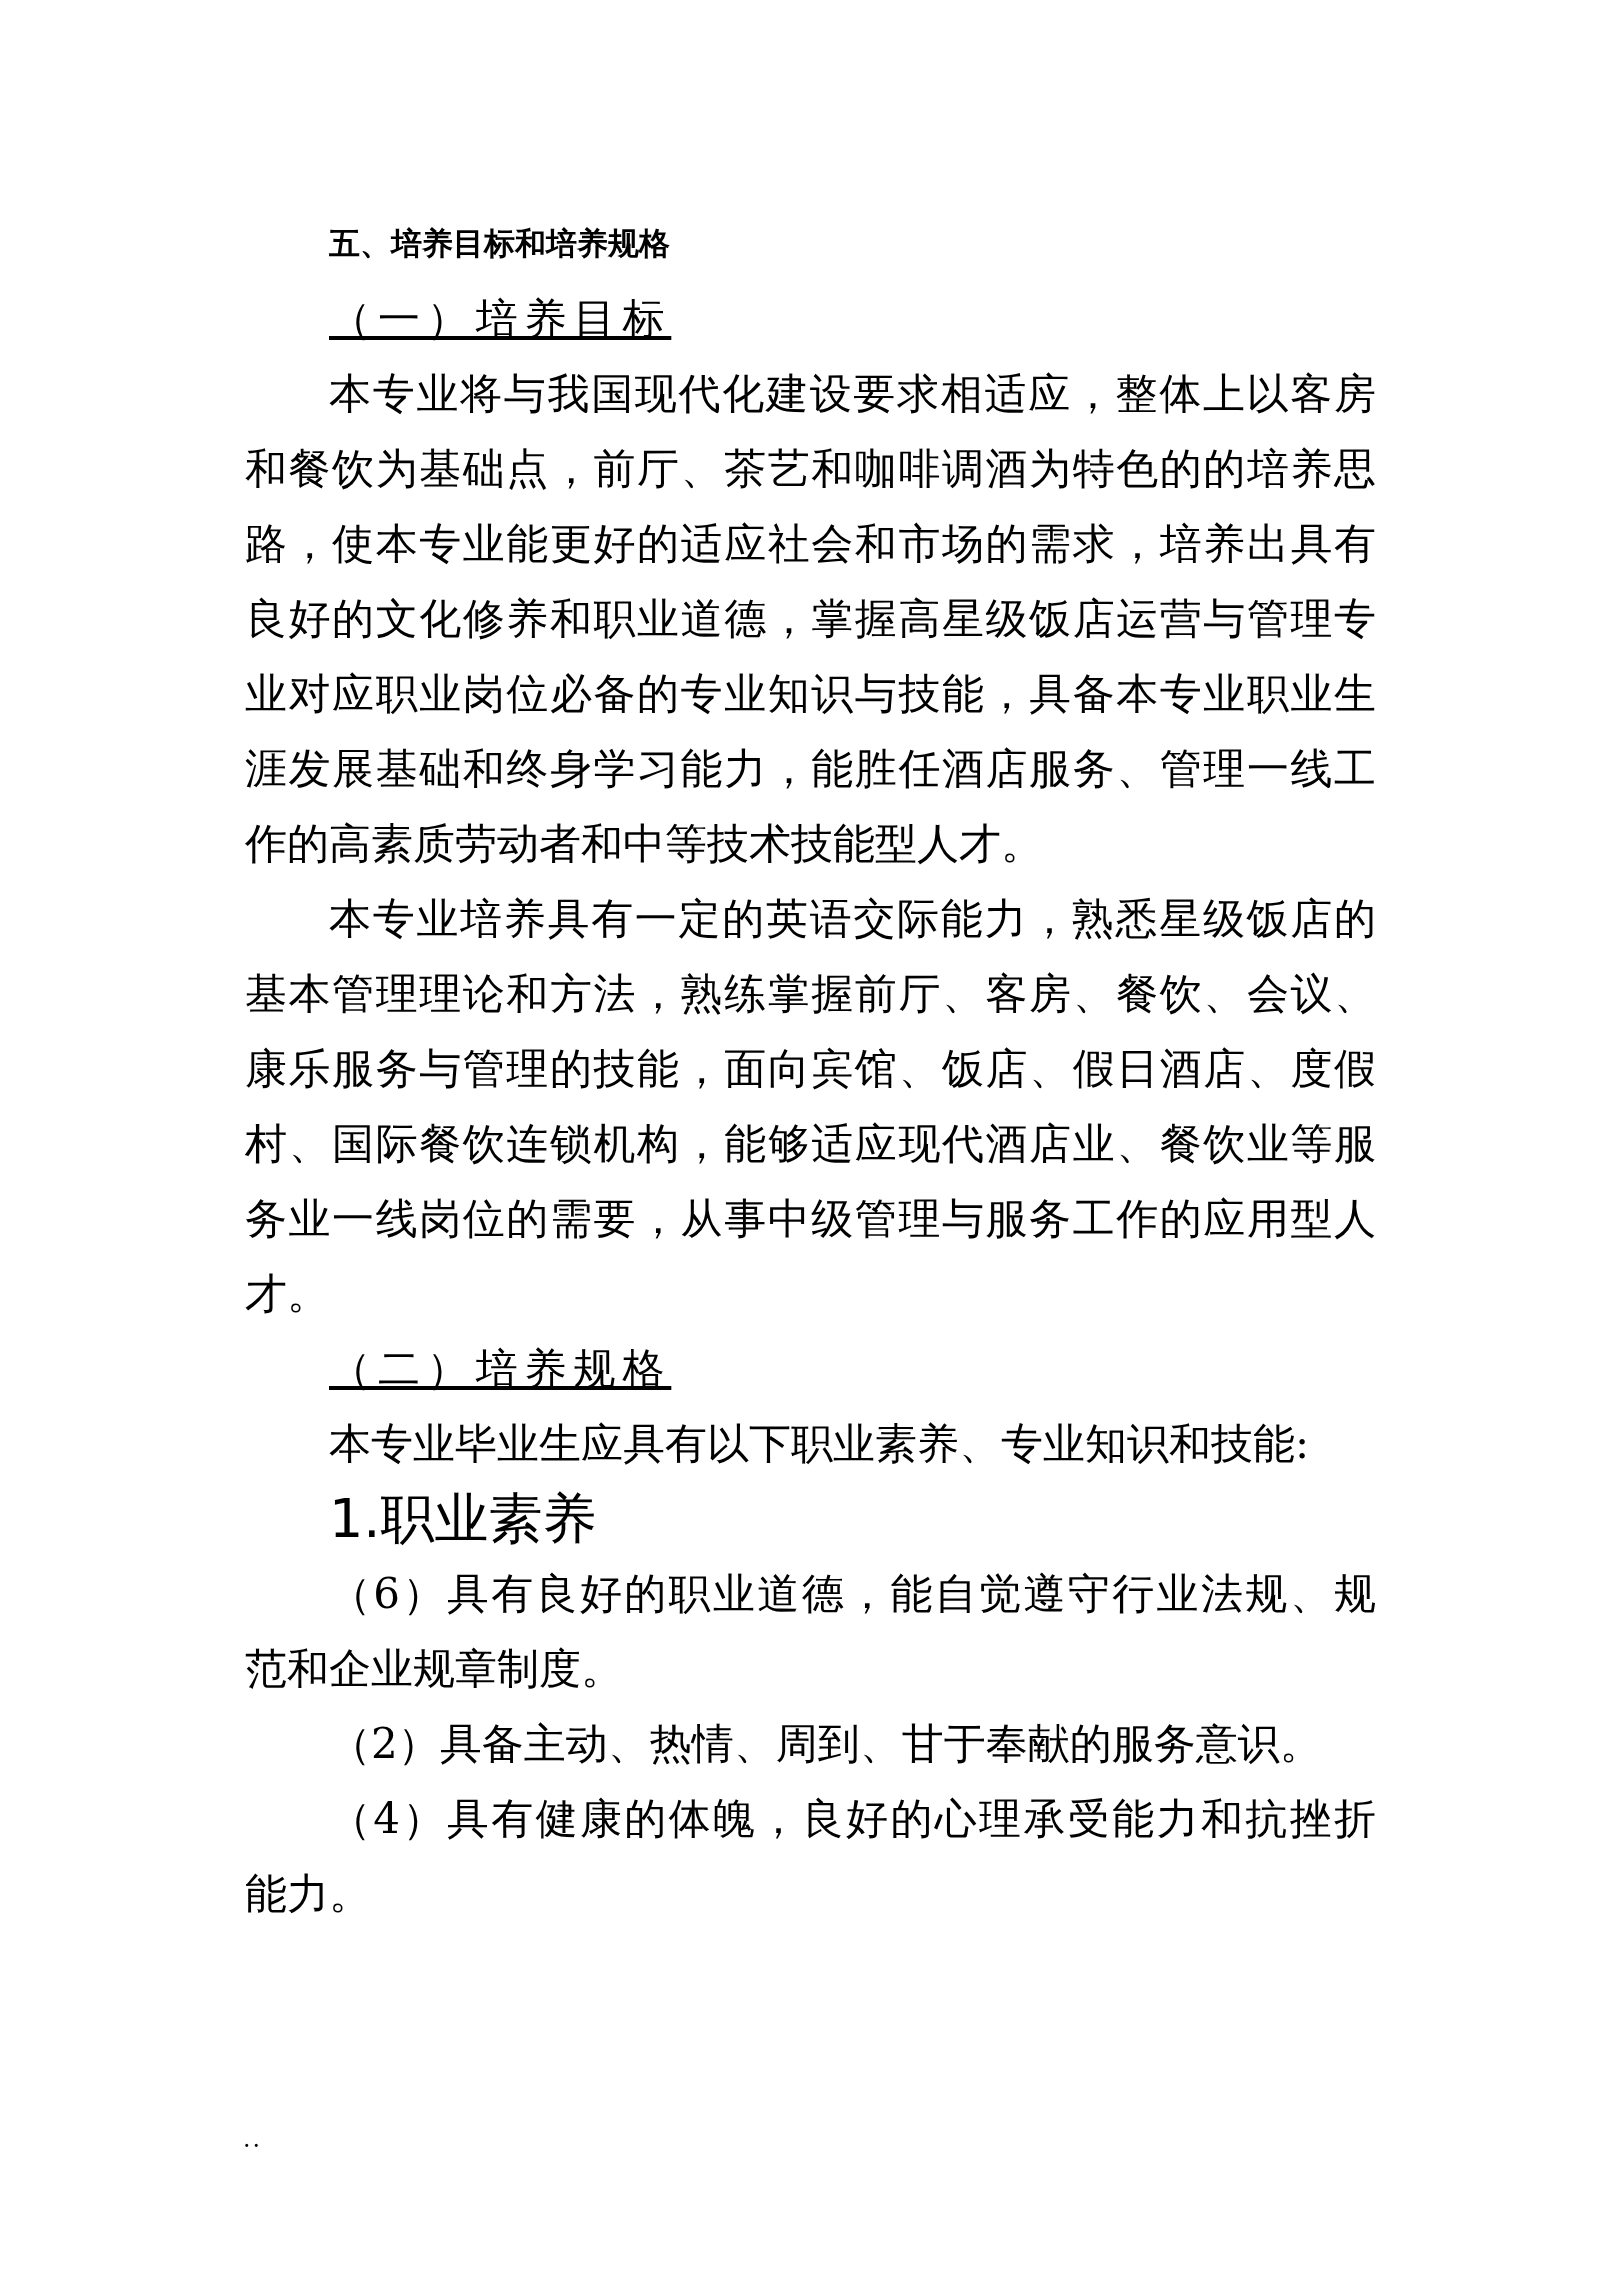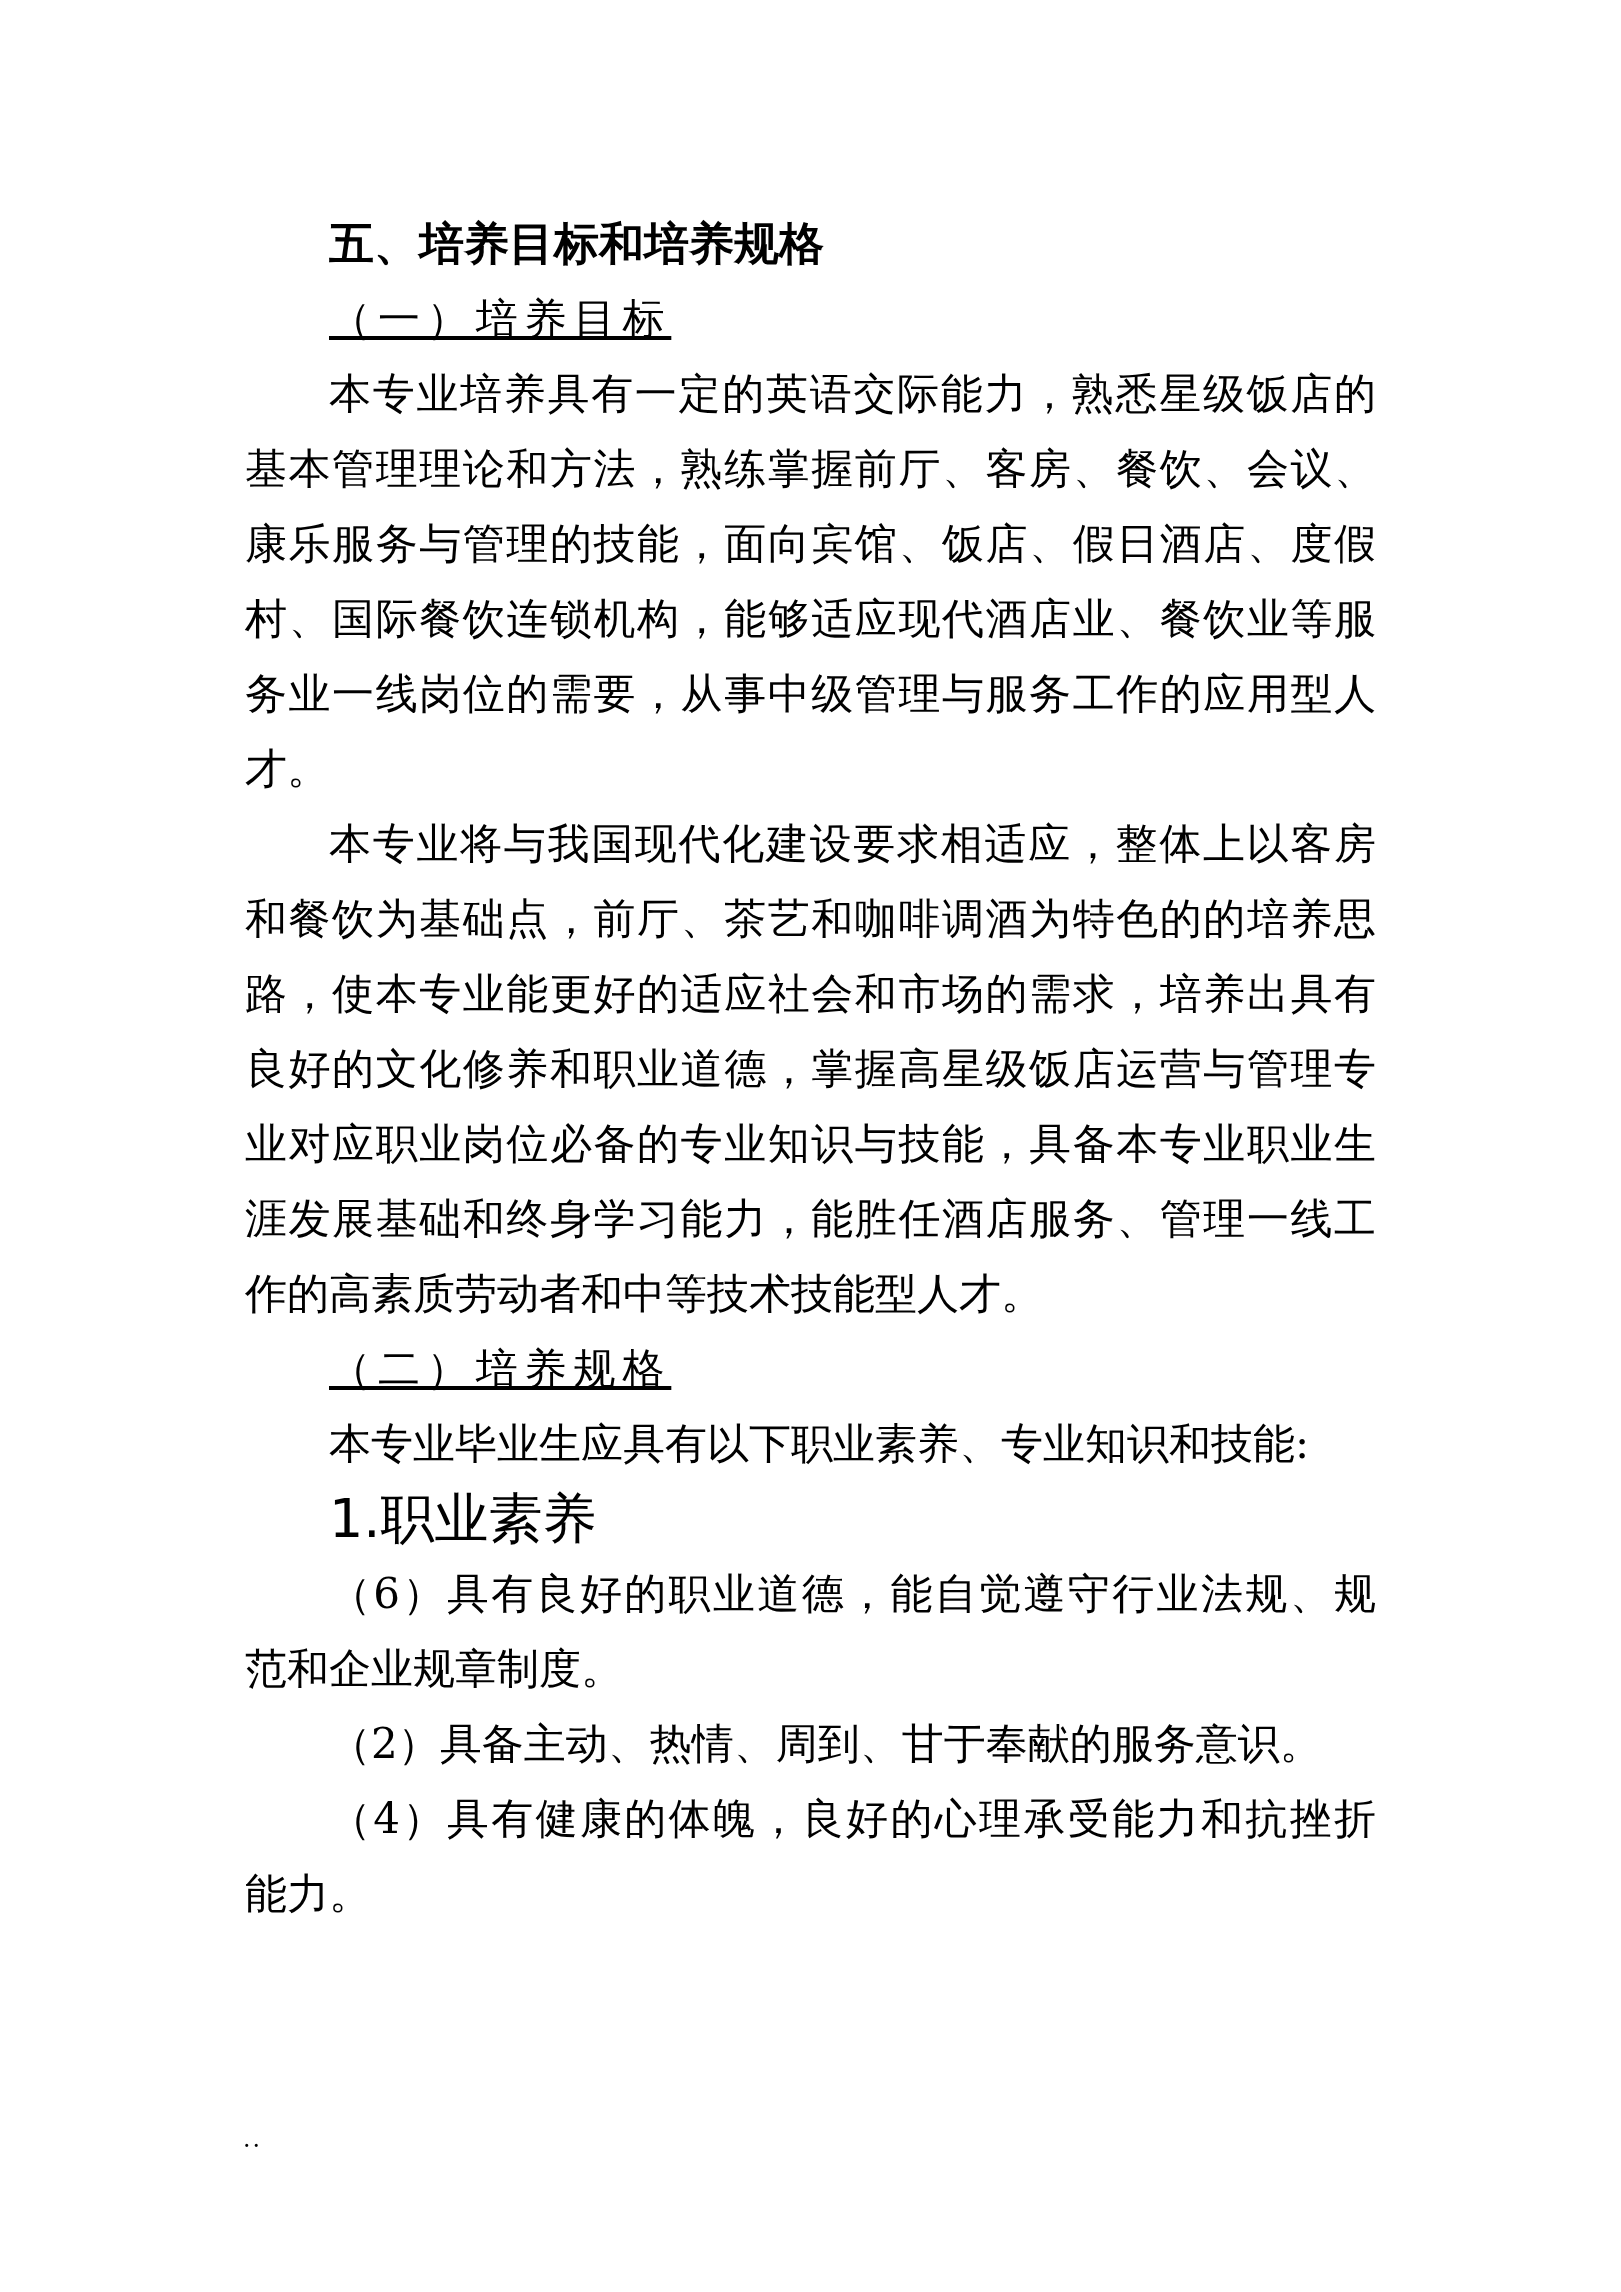--- a/index.html
+++ b/index.html
@@ -37,21 +37,21 @@
     white-space: normal;
     text-align: justify;
     text-align-last: justify;
   }
   .line.indent {
     padding-left: 84px;
   }
   .h1 .line {
     font-family: "DejaVu Sans", "Liberation Sans", sans-serif;
     font-weight: bold;
-    font-size: 45px;
+    font-size: 31px;
   }
   .h2 .line {
     letter-spacing: 6.9px;
     text-decoration: underline;
   }
   .h3 .line {
     font-family: "DejaVu Sans", "Liberation Sans", sans-serif;
     font-weight: normal;
     font-size: 54px;
   }
@@ -71,35 +71,35 @@
 
 <div class="page">
   <div class="content" id="doc-content">
       <div class="h1">
         <div class="line indent">五、培养目标和培养规格</div>
       </div>
       <div class="h2">
         <div class="line indent">（一）培养目标</div>
       </div>
       <div class="body">
-        <div class="line indent justify">本专业培养具有一定的英语交际能力，熟悉星级饭店的</div>
-        <div class="line justify">基本管理理论和方法，熟练掌握前厅、客房、餐饮、会议、</div>
-        <div class="line justify">康乐服务与管理的技能，面向宾馆、饭店、假日酒店、度假</div>
-        <div class="line justify">村、国际餐饮连锁机构，能够适应现代酒店业、餐饮业等服</div>
-        <div class="line justify">务业一线岗位的需要，从事中级管理与服务工作的应用型人</div>
-        <div class="line">才。</div>
-      </div>
-      <div class="body">
         <div class="line indent justify">本专业将与我国现代化建设要求相适应，整体上以客房</div>
         <div class="line justify">和餐饮为基础点，前厅、茶艺和咖啡调酒为特色的的培养思</div>
         <div class="line justify">路，使本专业能更好的适应社会和市场的需求，培养出具有</div>
         <div class="line justify">良好的文化修养和职业道德，掌握高星级饭店运营与管理专</div>
         <div class="line justify">业对应职业岗位必备的专业知识与技能，具备本专业职业生</div>
         <div class="line justify">涯发展基础和终身学习能力，能胜任酒店服务、管理一线工</div>
         <div class="line">作的高素质劳动者和中等技术技能型人才。</div>
+      </div>
+      <div class="body">
+        <div class="line indent justify">本专业培养具有一定的英语交际能力，熟悉星级饭店的</div>
+        <div class="line justify">基本管理理论和方法，熟练掌握前厅、客房、餐饮、会议、</div>
+        <div class="line justify">康乐服务与管理的技能，面向宾馆、饭店、假日酒店、度假</div>
+        <div class="line justify">村、国际餐饮连锁机构，能够适应现代酒店业、餐饮业等服</div>
+        <div class="line justify">务业一线岗位的需要，从事中级管理与服务工作的应用型人</div>
+        <div class="line">才。</div>
       </div>
       <div class="h2">
         <div class="line indent">（二）培养规格</div>
       </div>
       <div class="body">
         <div class="line indent">本专业毕业生应具有以下职业素养、专业知识和技能:</div>
       </div>
       <div class="h3">
         <div class="line indent">1.职业素养</div>
       </div>

